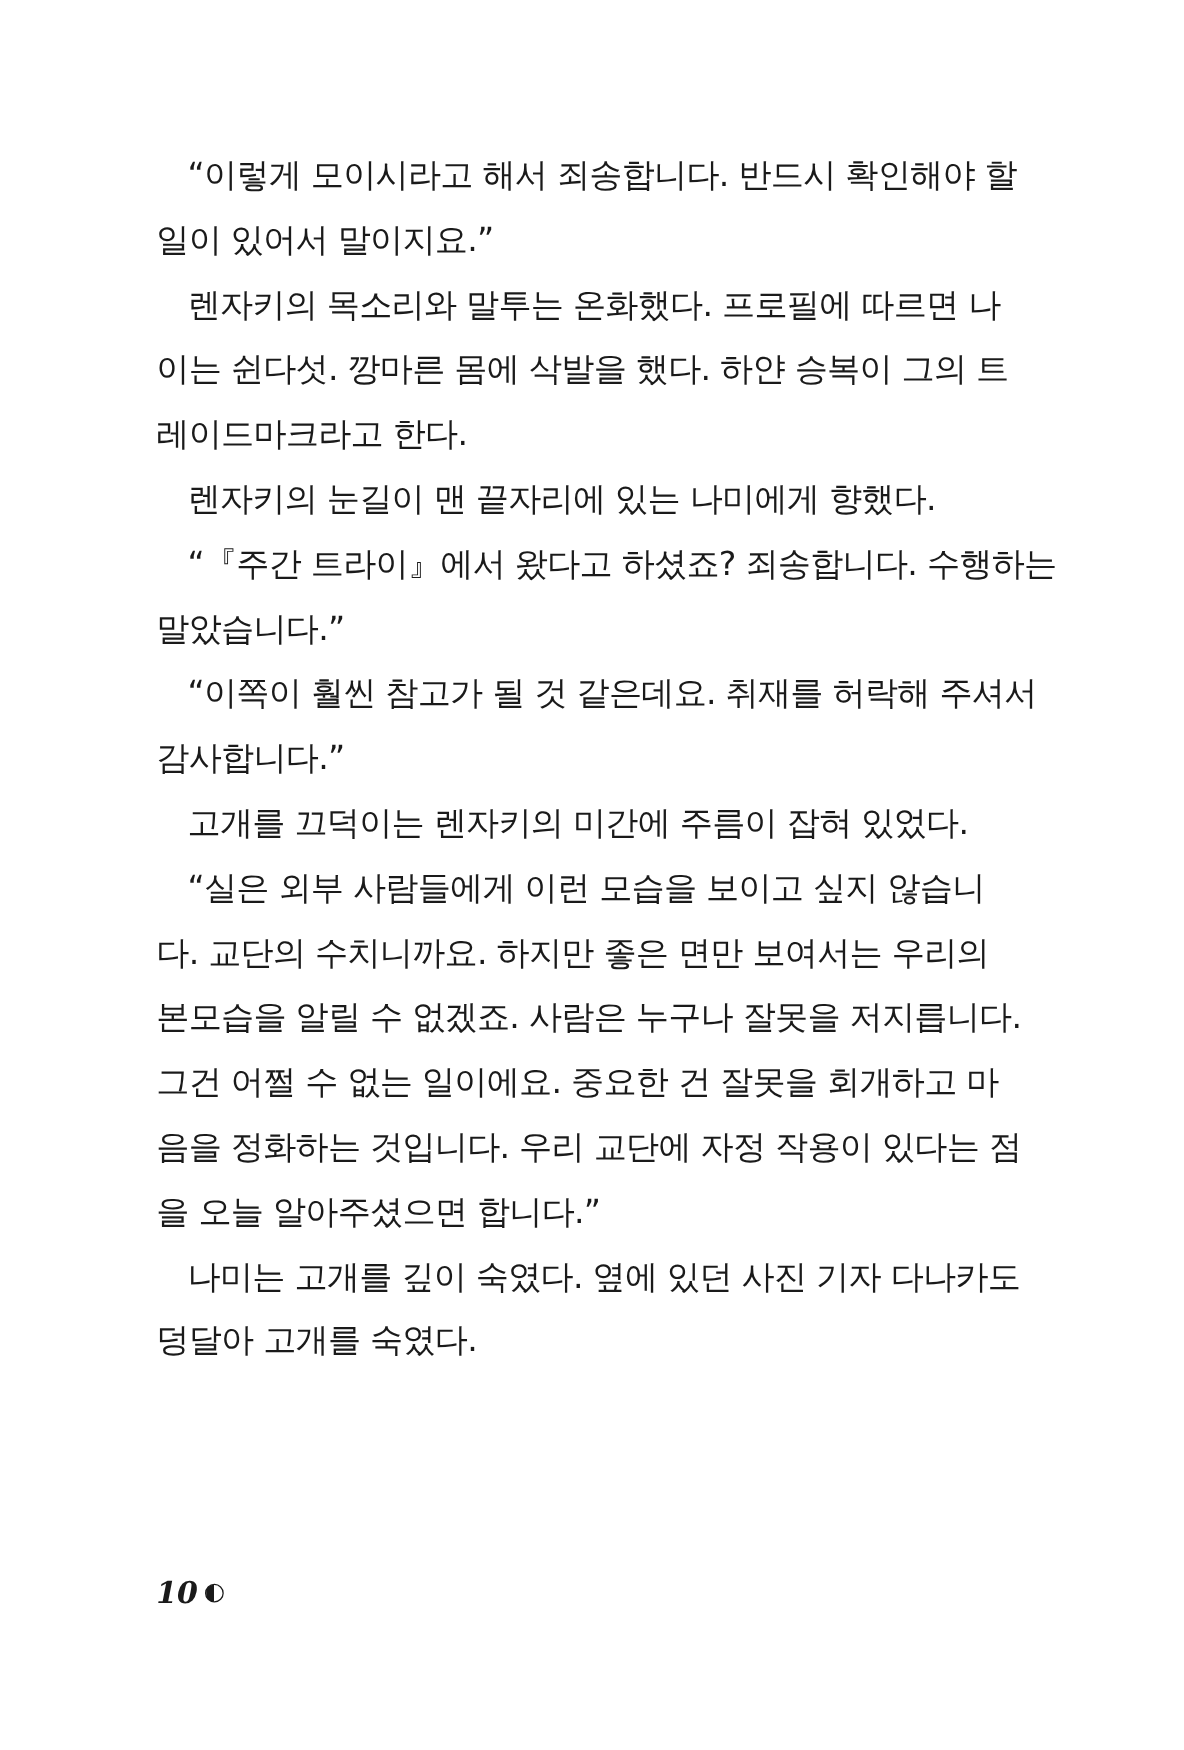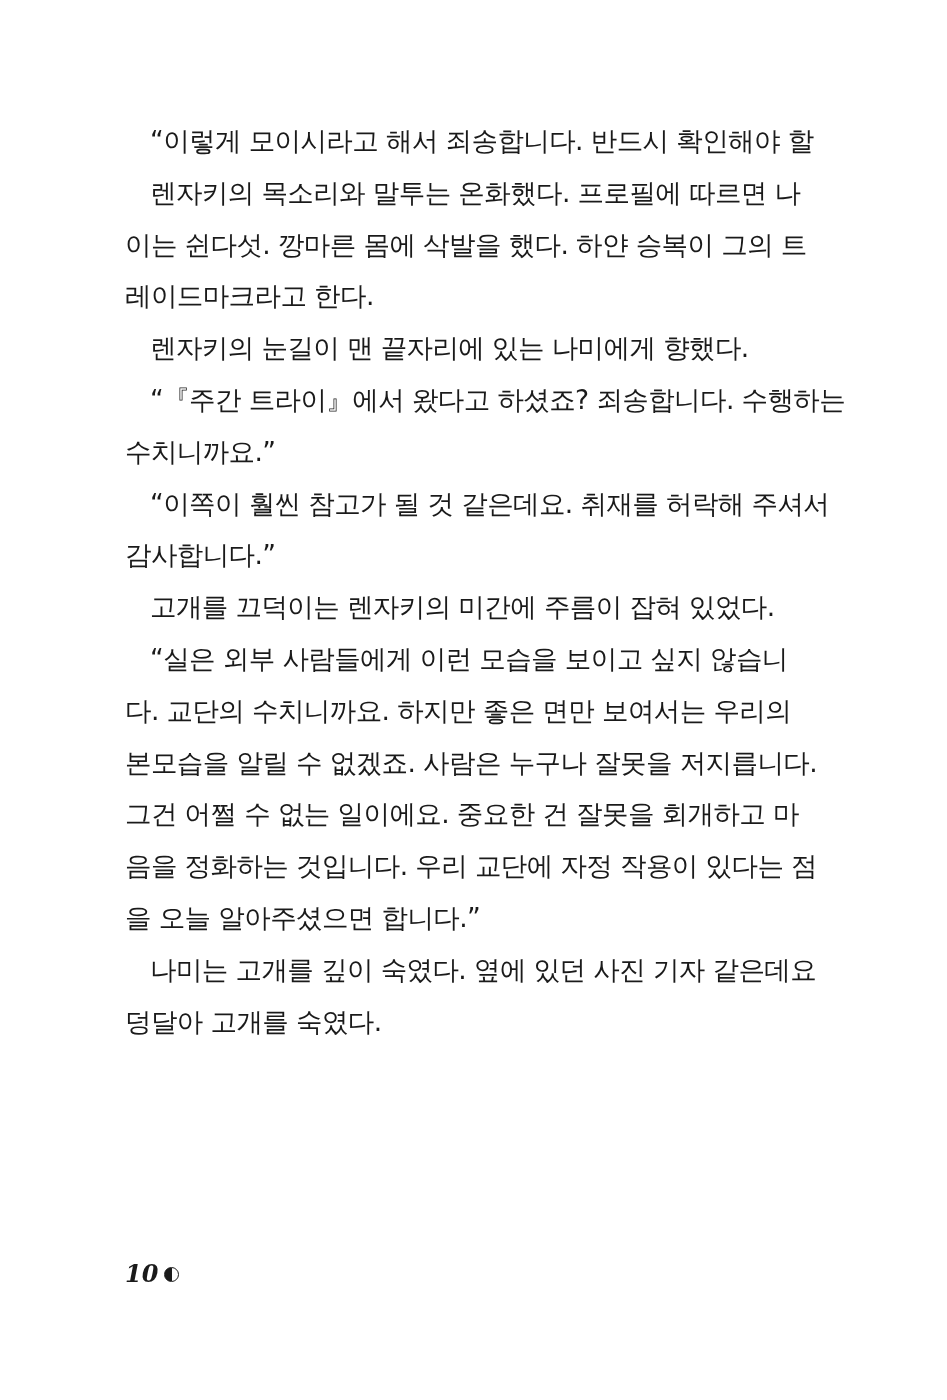--- a/index.html
+++ b/index.html
@@ -50,36 +50,37 @@
     background: linear-gradient(to right, #1a1a1a 50%, #ffffff 50%);
     margin-top: 2px;
   }
 </style>
 </head>
 <body>
 
 <div class="page">
   <div class="text-block">
     <span class="line indent justify">“이렇게 모이시라고 해서 죄송합니다. 반드시 확인해야 할</span>
+    <span class="line">일이 있어서 말이지요.”</span>
     <span class="line indent justify">렌자키의 목소리와 말투는 온화했다. 프로필에 따르면 나</span>
     <span class="line justify">이는 쉰다섯. 깡마른 몸에 삭발을 했다. 하얀 승복이 그의 트</span>
     <span class="line">레이드마크라고 한다.</span>
     <span class="line indent">렌자키의 눈길이 맨 끝자리에 있는 나미에게 향했다.</span>
     <span class="line indent justify">“『주간 트라이』에서 왔다고 하셨죠? 죄송합니다. 수행하는</span>
-    <span class="line">수치니까요.”</span>
+    <span class="line">말았습니다.”</span>
     <span class="line indent justify">“이쪽이 훨씬 참고가 될 것 같은데요. 취재를 허락해 주셔서</span>
     <span class="line">감사합니다.”</span>
     <span class="line indent">고개를 끄덕이는 렌자키의 미간에 주름이 잡혀 있었다.</span>
     <span class="line indent justify">“실은 외부 사람들에게 이런 모습을 보이고 싶지 않습니</span>
     <span class="line justify">다. 교단의 수치니까요. 하지만 좋은 면만 보여서는 우리의</span>
     <span class="line justify">본모습을 알릴 수 없겠죠. 사람은 누구나 잘못을 저지릅니다.</span>
     <span class="line justify">그건 어쩔 수 없는 일이에요. 중요한 건 잘못을 회개하고 마</span>
     <span class="line justify">음을 정화하는 것입니다. 우리 교단에 자정 작용이 있다는 점</span>
     <span class="line">을 오늘 알아주셨으면 합니다.”</span>
-    <span class="line indent justify">나미는 고개를 깊이 숙였다. 옆에 있던 사진 기자 같은데요</span>
+    <span class="line indent justify">나미는 고개를 깊이 숙였다. 옆에 있던 사진 기자 다나카도</span>
     <span class="line">덩달아 고개를 숙였다.</span>
   </div>
 
   <div class="folio">
     <span class="folio-num">10</span>
     <span class="half-circle"></span>
   </div>
 </div>
 
 </body></html>

